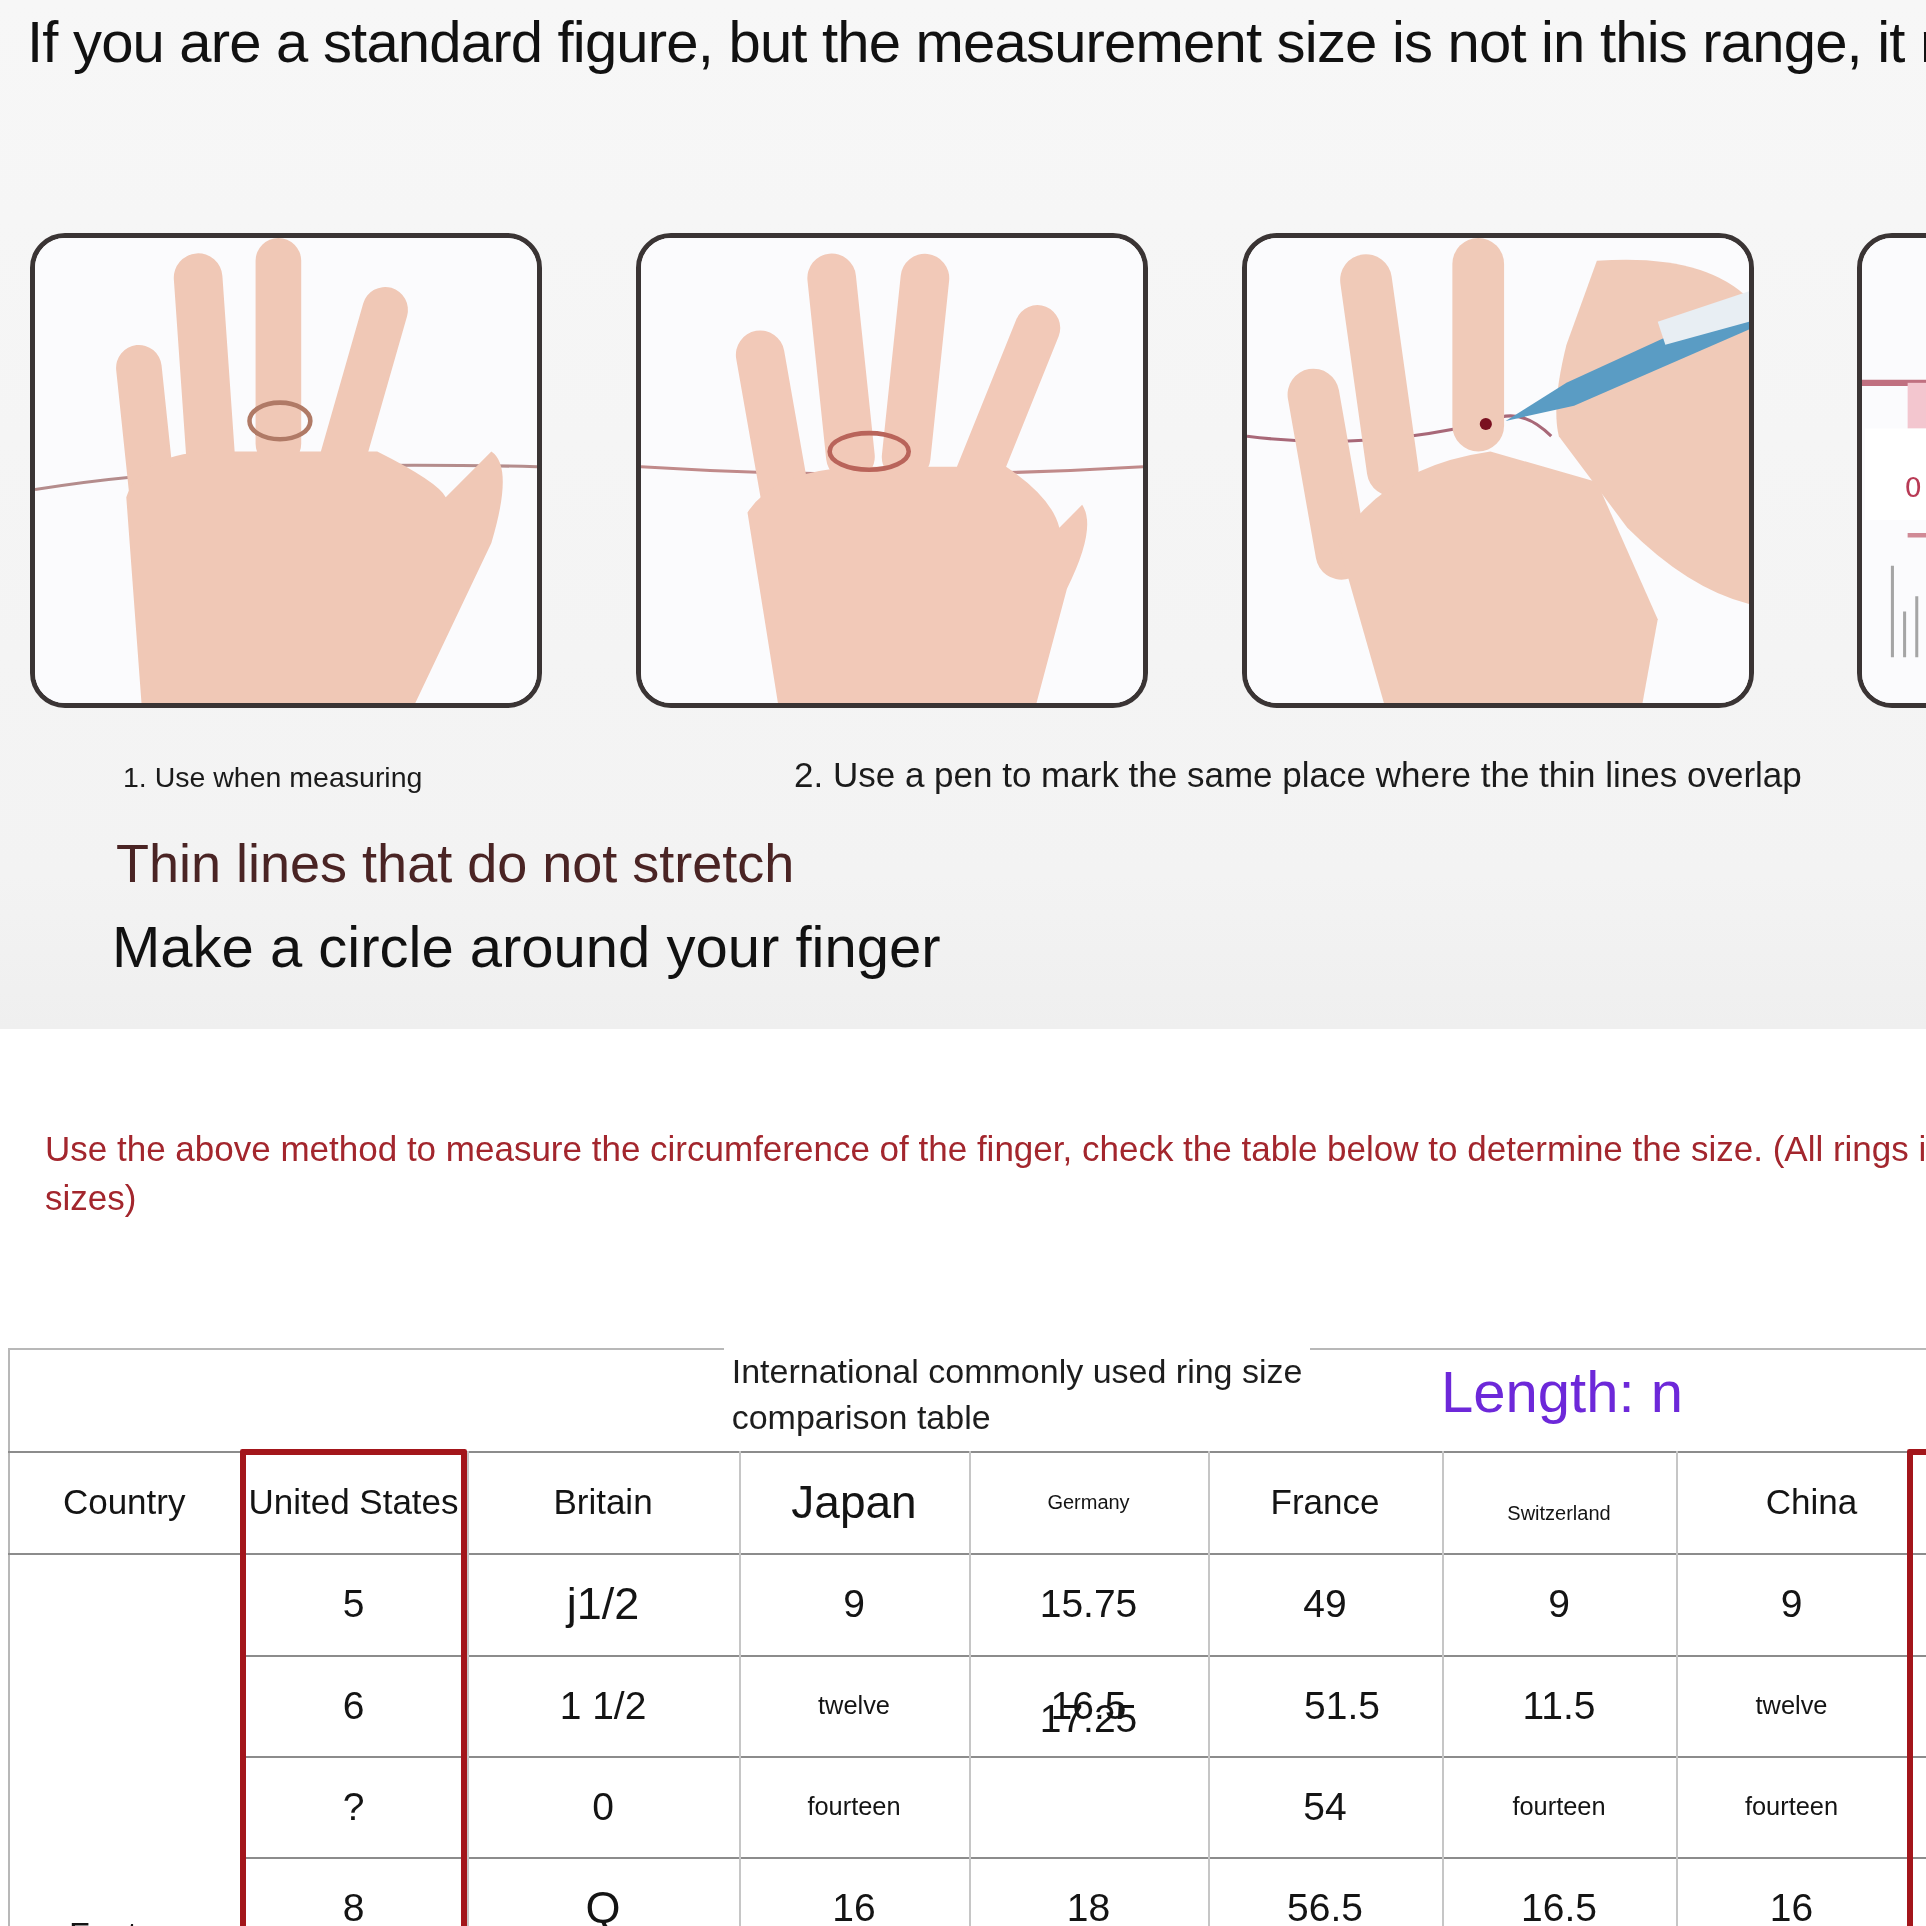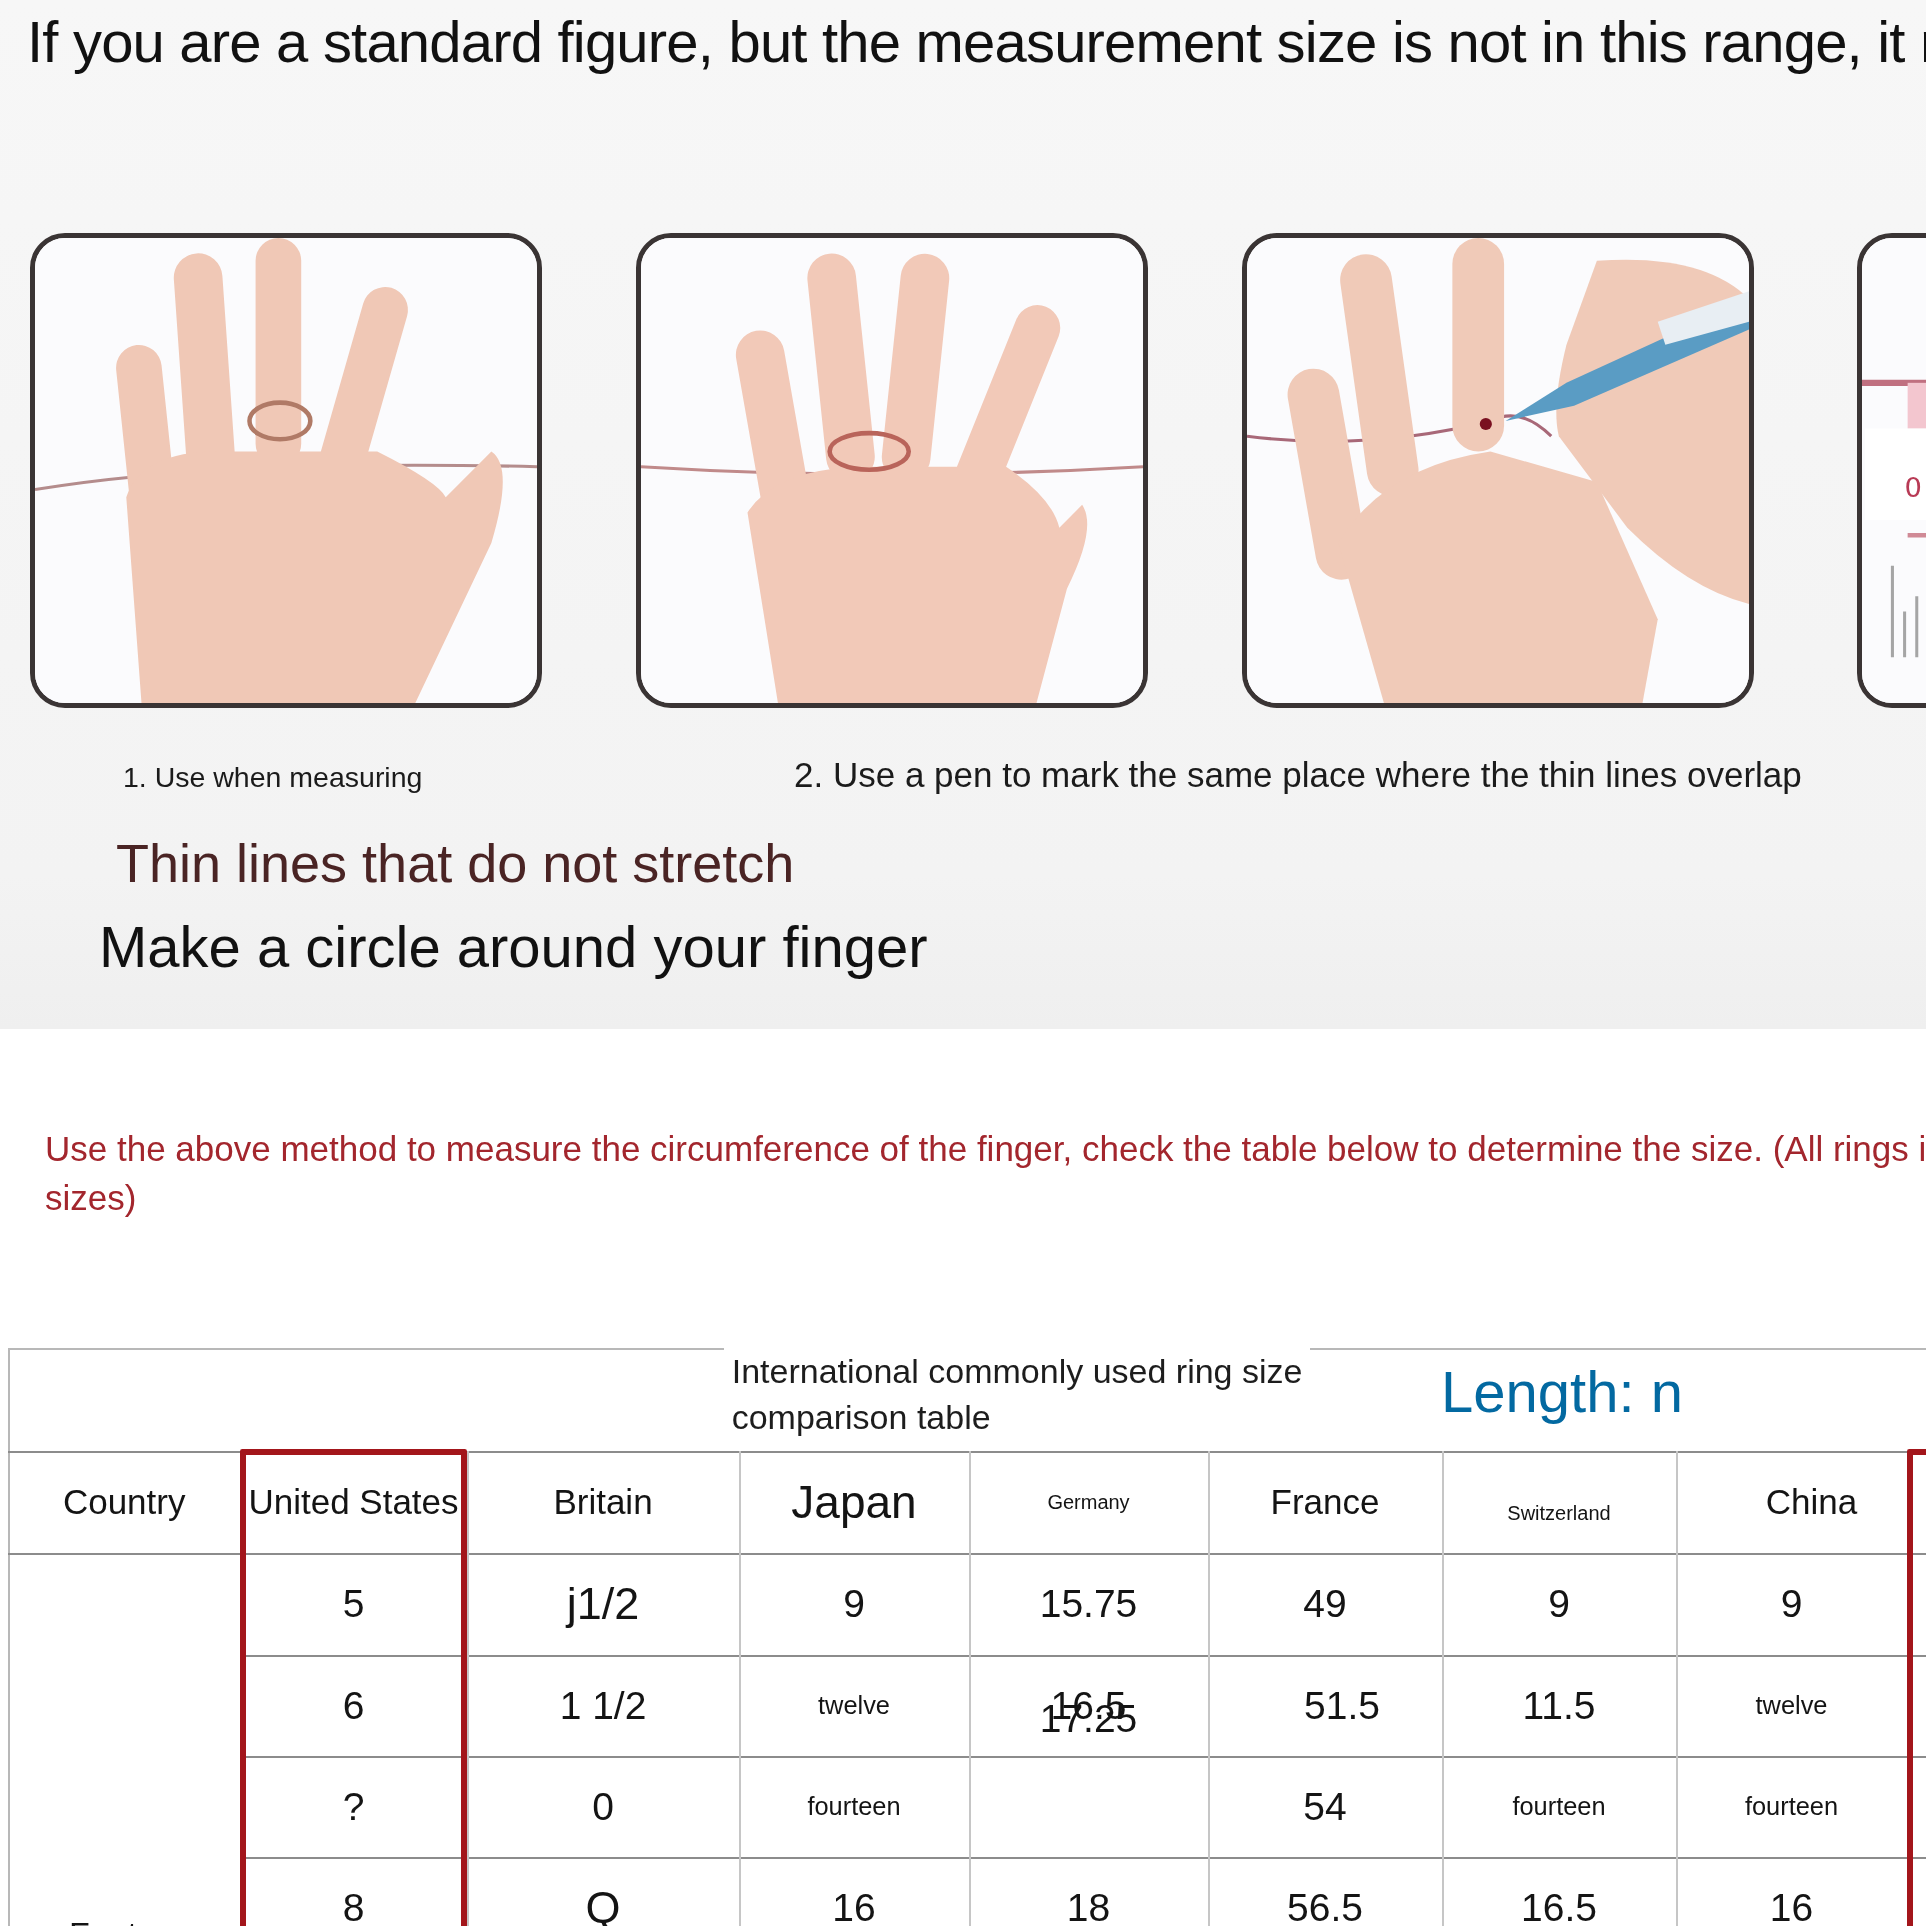--- a/index.html
+++ b/index.html
@@ -34,21 +34,21 @@
     color: #a3262d;
   }
   
   .tbl-frame {
     position: absolute; left: 7.7px; top: 1348px; width: 2375px; height: 1017px;
     border: 2.3px solid #b8b8b8; border-bottom: none; border-right-width: 2.3px;
   }
   .tbl-title {
     left: 724px; top: 1348px; font-size: 34px; line-height: 46px; color: #1d1d1d;
   }
-  .tbl-length { left: 1441px; top: 1358px; font-size: 58px; color: #0369a1; }
+  .tbl-length { left: 1441px; top: 1358px; font-size: 58px; color: #6d28d9; }
   .hline { position: absolute; height: 2.3px; background: #8c8c8c; }
   .vline { position: absolute; width: 2.3px; background: #c6c6c6; }
   .cell {
     position: absolute; display: flex; align-items: center; justify-content: center;
     text-align: center; color: #141414;
   }
   .hdr { font-size: 35px; line-height: 46px; }
   .hdr.big { font-size: 46px; }
   .hdr.small { font-size: 20px; }
   .val { font-size: 39px; }
@@ -168,21 +168,21 @@
         <line x1="300" y1="245" x2="300" y2="275"></line>
       <line x1="308" y1="225" x2="308" y2="275"></line>
         <line x1="316" y1="245" x2="316" y2="275"></line>
     </g>
   </svg>
 </div>
 
 <div class="abs cap-small" style="left:123px; top:761px;">1. Use when measuring</div>
 <div class="abs cap-mid" style="left:794px; top:755px;">2. Use a pen to mark the same place where the thin lines overlap</div>
 <div class="abs cap-large-red" style="left:116px; top:832px;">Thin lines that do not stretch</div>
-<div class="abs cap-large" style="left:99px; top:913px;">Make a circle around your finger</div>
+<div class="abs cap-large" style="left:112px; top:913px;">Make a circle around your finger</div>
 
 <div class="abs note">Use the above method to measure the circumference of the finger, check the table below to determine the size. (All rings in our store are American sizes)</div>
 
 <div class="tbl-frame"></div>
 <div class="abs tbl-title" style="background:#fff; padding: 0 7.7px;">
   <div>International commonly used ring size</div>
   <div>comparison table</div>
 </div>
 <div class="abs tbl-length">Length: n</div>
 

